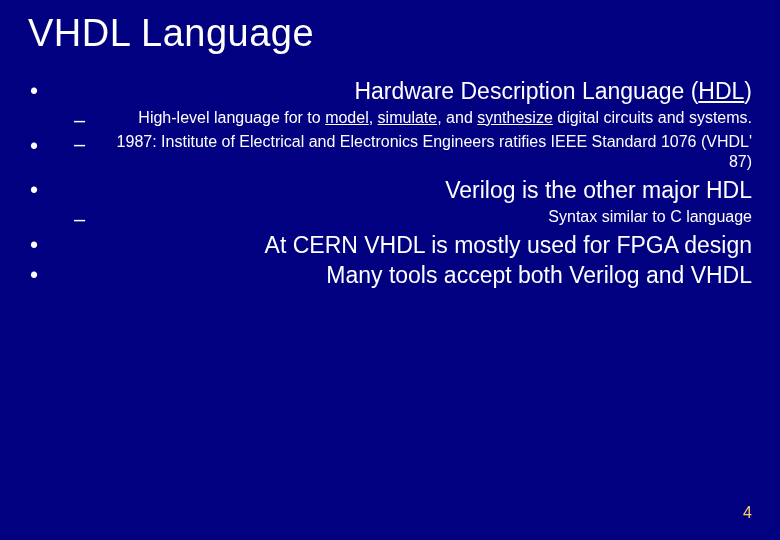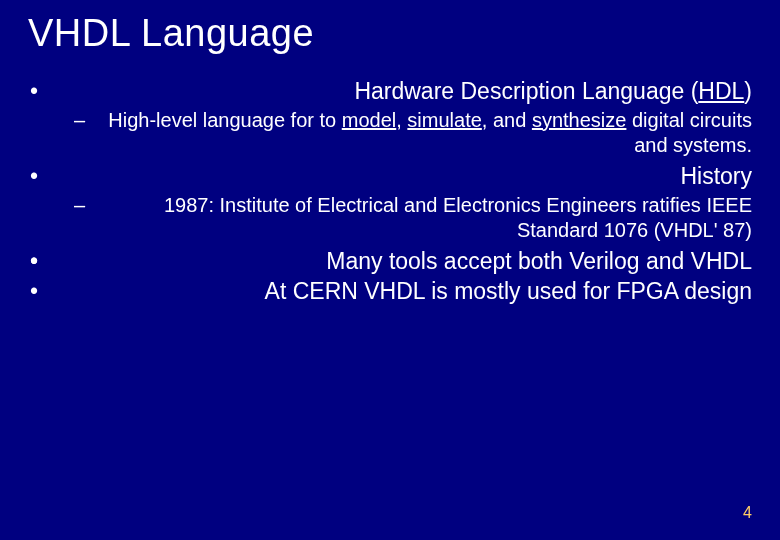--- a/index.html
+++ b/index.html
@@ -46,21 +46,21 @@
     font-size: 23px;
   }
   ul.level2 {
     list-style: none;
     padding: 0;
     margin: 2px 0 4px 0;
   }
   ul.level2 > li {
     position: relative;
     padding-left: 42px;
-    font-size: 20px;
+    font-size: 16px;
     line-height: 1.25;
     margin-bottom: 2px;
   }
   ul.level2 > li::before {
     content: "–";
     position: absolute;
     left: 24px;
     top: 0;
     font-size: 20px;
   }
@@ -84,28 +84,31 @@
     <li>
       <span>Hardware Description Language (</span><span class="u">HDL</span><span>)</span>
       <ul class="level2">
         <li>
           <span>High-level language for to </span><span class="u">model</span><span>, </span><span class="u">simulate</span><span>, and </span><span class="u">synthesize</span><span> digital circuits and systems.</span>
         </li>
       </ul>
     </li>
 
     <li>
-      <span>History</span>
       <ul class="level2">
         <li>1987: Institute of Electrical and Electronics Engineers ratifies IEEE Standard 1076 (VHDL' 87)</li>
       </ul>
     </li>
 
     <li>
+      <span>Verilog is the other major HDL</span>
+      <ul class="level2">
+        <li>Syntax similar to C language</li>
+      </ul>
     </li>
 
+    <li>At CERN VHDL is mostly used for FPGA design</li>
     <li>Many tools accept both Verilog and VHDL</li>
-    <li>At CERN VHDL is mostly used for FPGA design</li>
 
   </ul>
 
   <div class="page-num">4</div>
 </div>
 
 </body></html>

